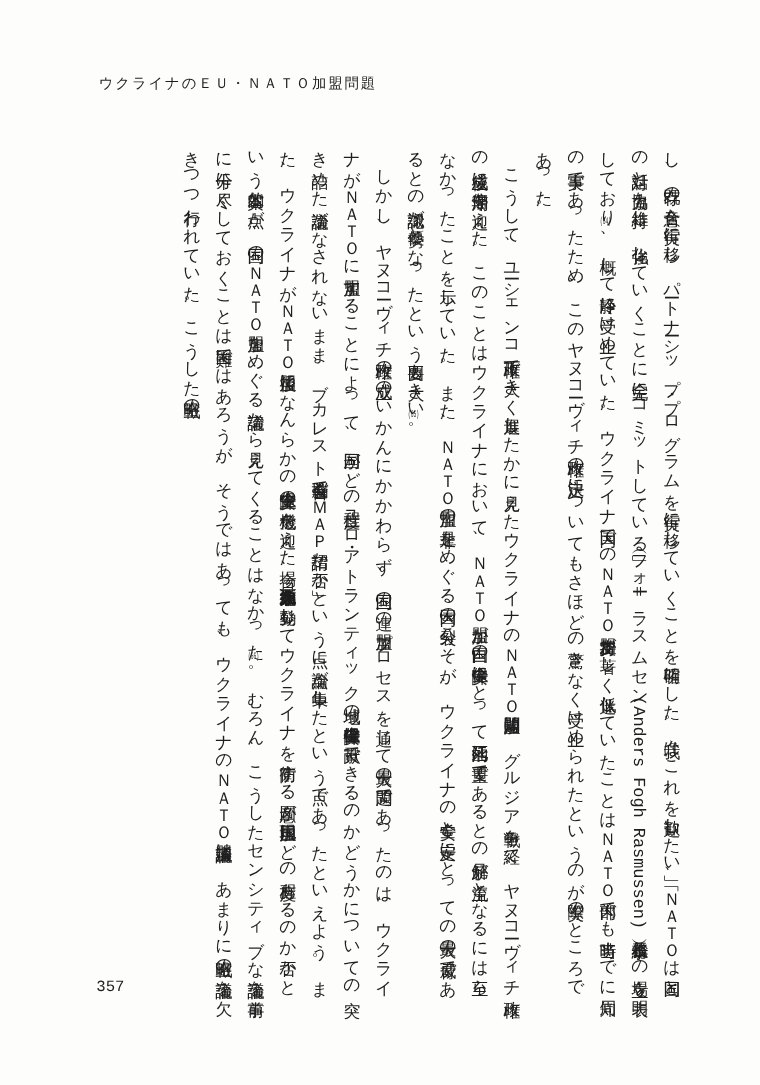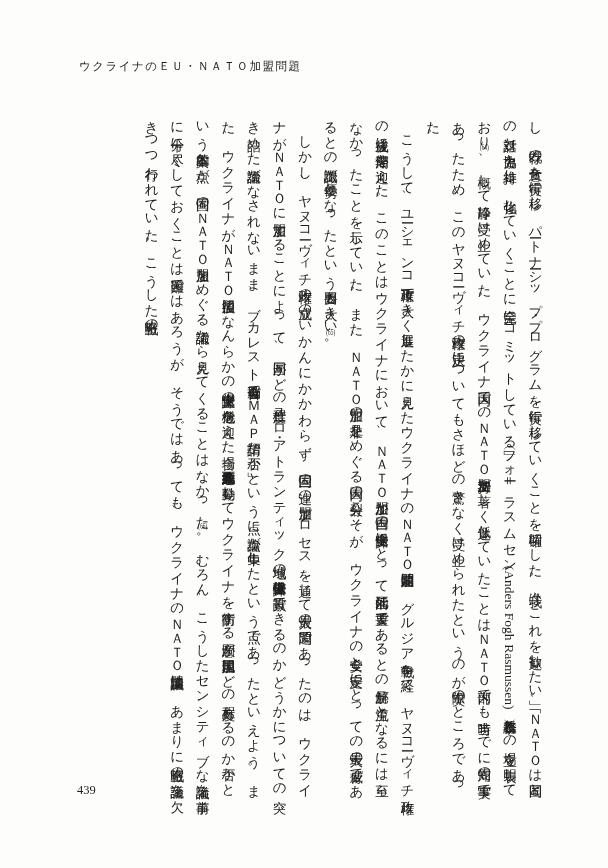--- a/index.html
+++ b/index.html
@@ -1,21 +1,21 @@
 <!DOCTYPE html>
 <html><head>
 <meta charset="utf-8">
 <style>
   html, body { margin: 0; padding: 0; }
   .page {
     position: relative;
     width: 608px;
     height: 868px;
     background: #fdfdfb;
-    font-family: Liberation Serif, serif;
+    font-family: Liberation Mono, monospace;
     color: #1e1e1e;
     overflow: hidden;
   }
   .running-header {
     position: absolute;
     left: 79px;
     top: 59px;
     font-size: 11.5px;
     letter-spacing: 1.5px;
     white-space: nowrap;
@@ -53,14 +53,14 @@
 
 <div class="page">
   <div class="running-header">ウクライナのＥＵ・ＮＡＴＯ加盟問題</div>
 
   <div class="body-text">
       <p class="para"><span>し、既存の合意を実行に移し、パートナーシップ・プログラムを実行に移していくことを明確にした。我々はこれを歓迎したい」、「ＮＡＴＯは同国との対話と協力を維持し、強化していくことに完全にコミットしている」（フォー＝ラスムセン(Anders Fogh Rasmussen)事務総長）との立場を表明しており</span><span class="fnote">(64)</span><span>、概して冷静に受け止めていた。ウクライナ国内でのＮＡＴＯ加盟支持が著しく低迷していたことはＮＡＴＯ内部でも当時すでに周知の事実であったため、このヤヌコーヴィチ政権の決定についてもさほどの驚きなく受け止められたというのが実際のところであった。</span></p>
       <p class="para indent"><span>こうして、ユーシェンコ政権下で大きく進展したかに見えたウクライナのＮＡＴＯ加盟問題は、グルジア戦争を経て、ヤヌコーヴィチ政権の成立後に停滞期を迎えた。このことはウクライナにおいて、ＮＡＴＯ加盟が自国の安全保障にとって死活的に重要であるとの見解が主流となるには至らなかったことを示していた。また、ＮＡＴＯ加盟の是非をめぐる国内の分裂こそが、ウクライナの安全と安定にとっての最大の脅威であるとの認識が優勢となったという要因も大きい</span><span class="fnote">(65)</span><span>。</span></p>
       <p class="para indent"><span>しかし、ヤヌコーヴィチ政権の成立のいかんにかかわらず、同国の一連の加盟プロセスを通じて最大の問題であったのは、ウクライナがＮＡＴＯに加盟することによって、同国がどの程度ユーロ・アトランティック地域の安全保障確保に貢献できるのかどうかについての突き詰めた議論がなされないまま、ブカレスト首脳会合で「ＭＡＰ招請か否か」という点に論点が集中したという点であったといえよう。また、ウクライナがＮＡＴＯ加盟後になんらかの安全保障上の危機を迎えた場合、北大西洋条約第五条を発動してウクライナを防衛する意図が現加盟国にどの程度あるのか否かという本質的な点が、同国のＮＡＴＯ加盟をめぐる議論から見えてくることはなかった</span><span class="fnote">(66)</span><span>。むろん、こうしたセンシティブな議論を事前に十分に尽くしておくことは困難ではあろうが、そうではあっても、ウクライナのＮＡＴＯ加盟論議は、あまりに戦略上の議論を欠きつつ行われていた。こうした戦略上の</span></p>
     </div>
 
-  <div class="page-number">439</div>
+  <div class="page-number">357</div>
 </div>
 
 </body></html>

